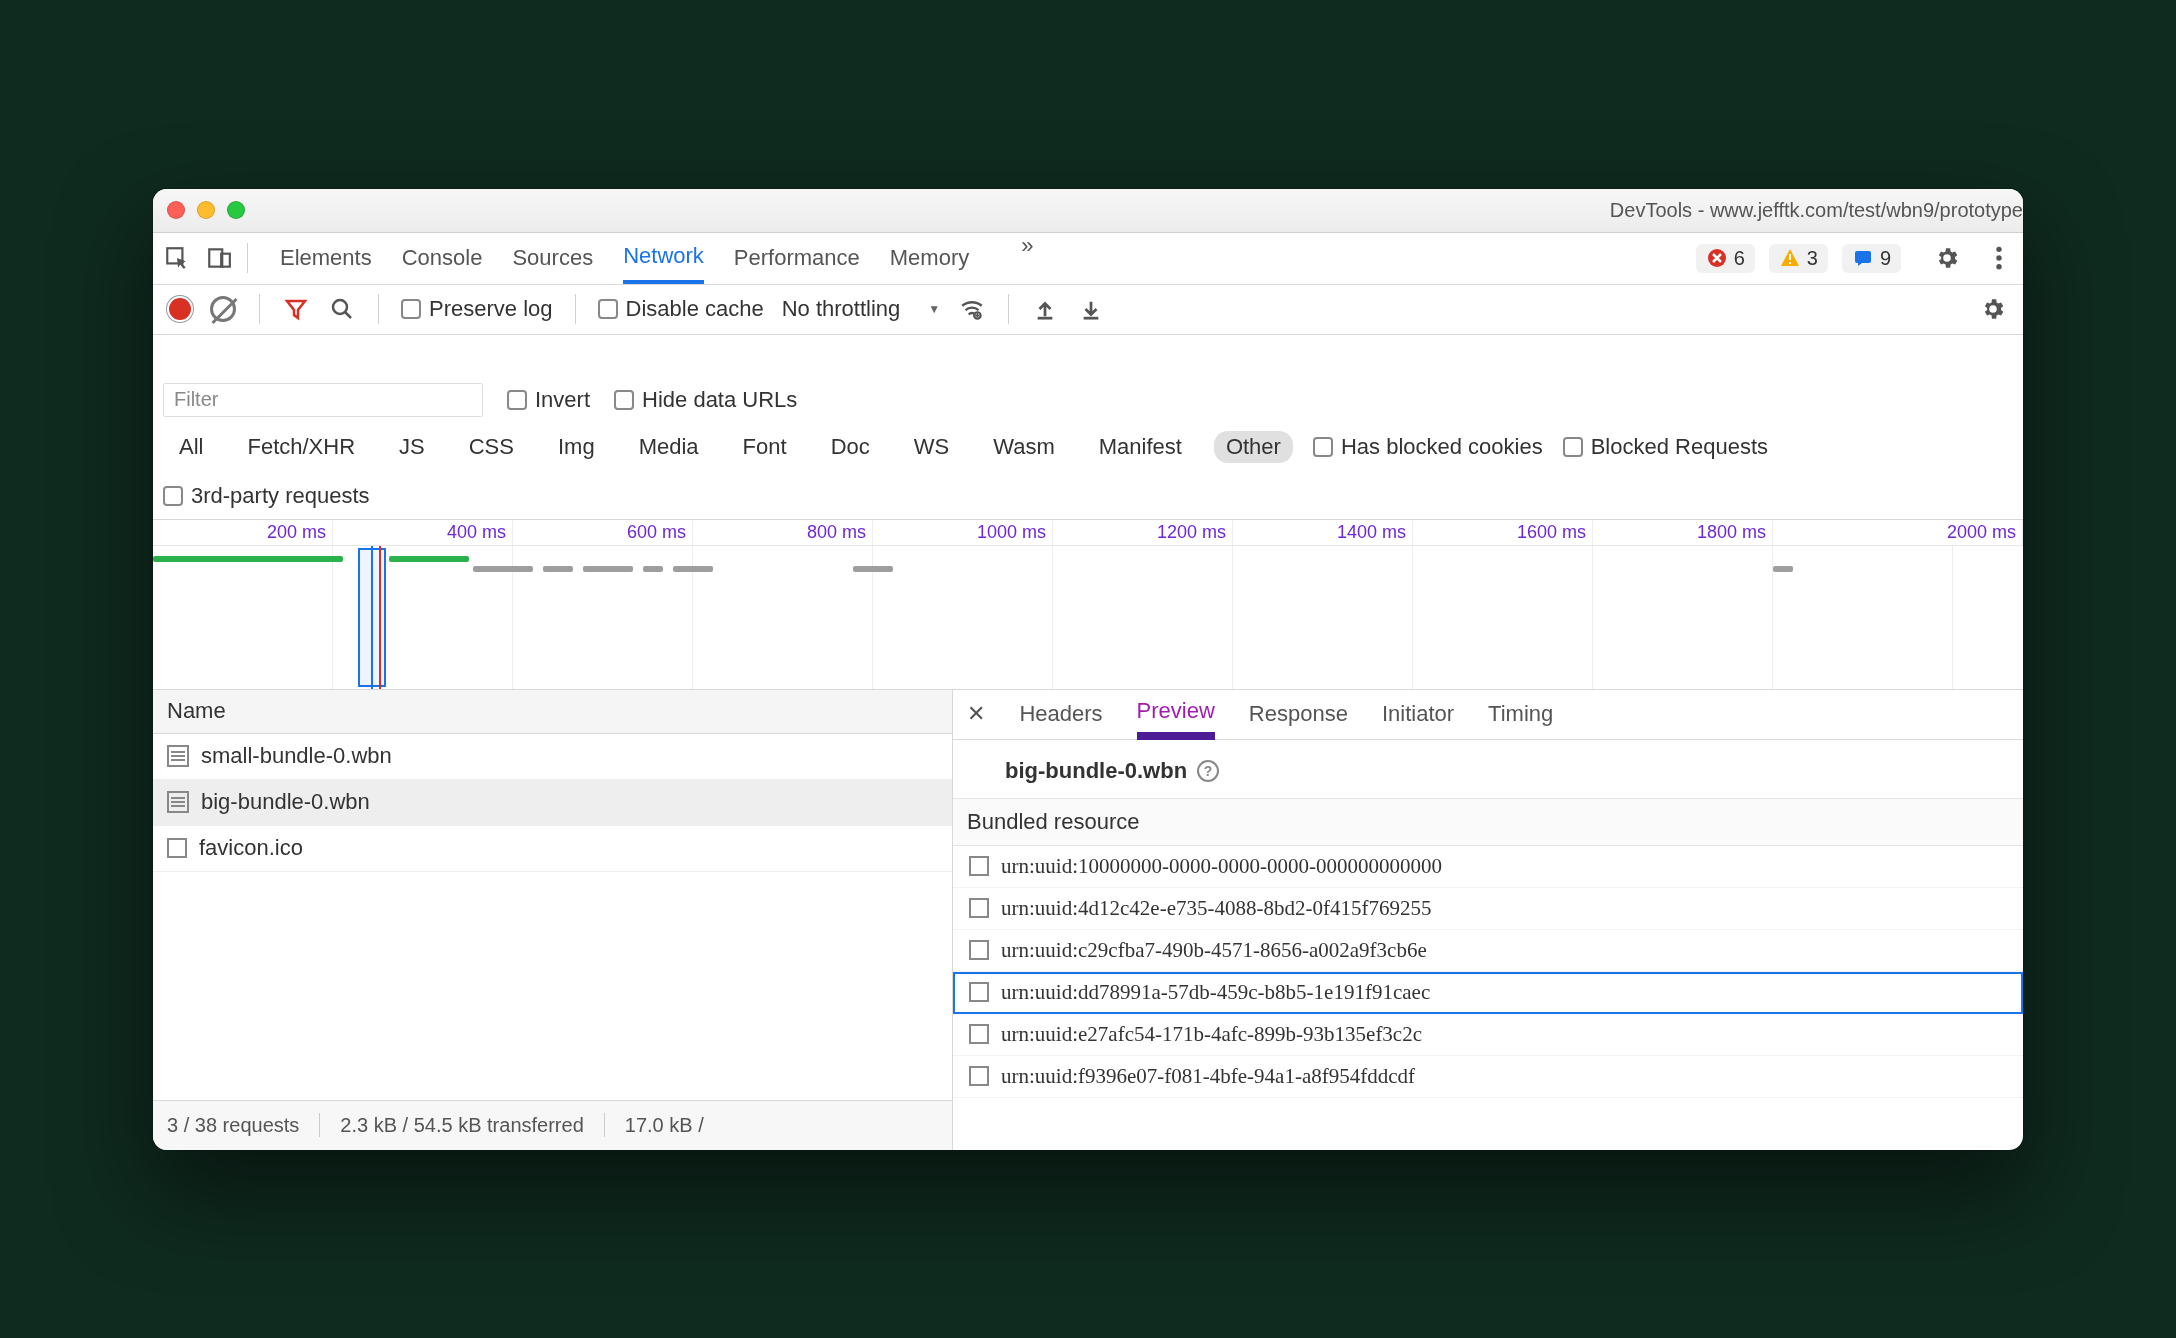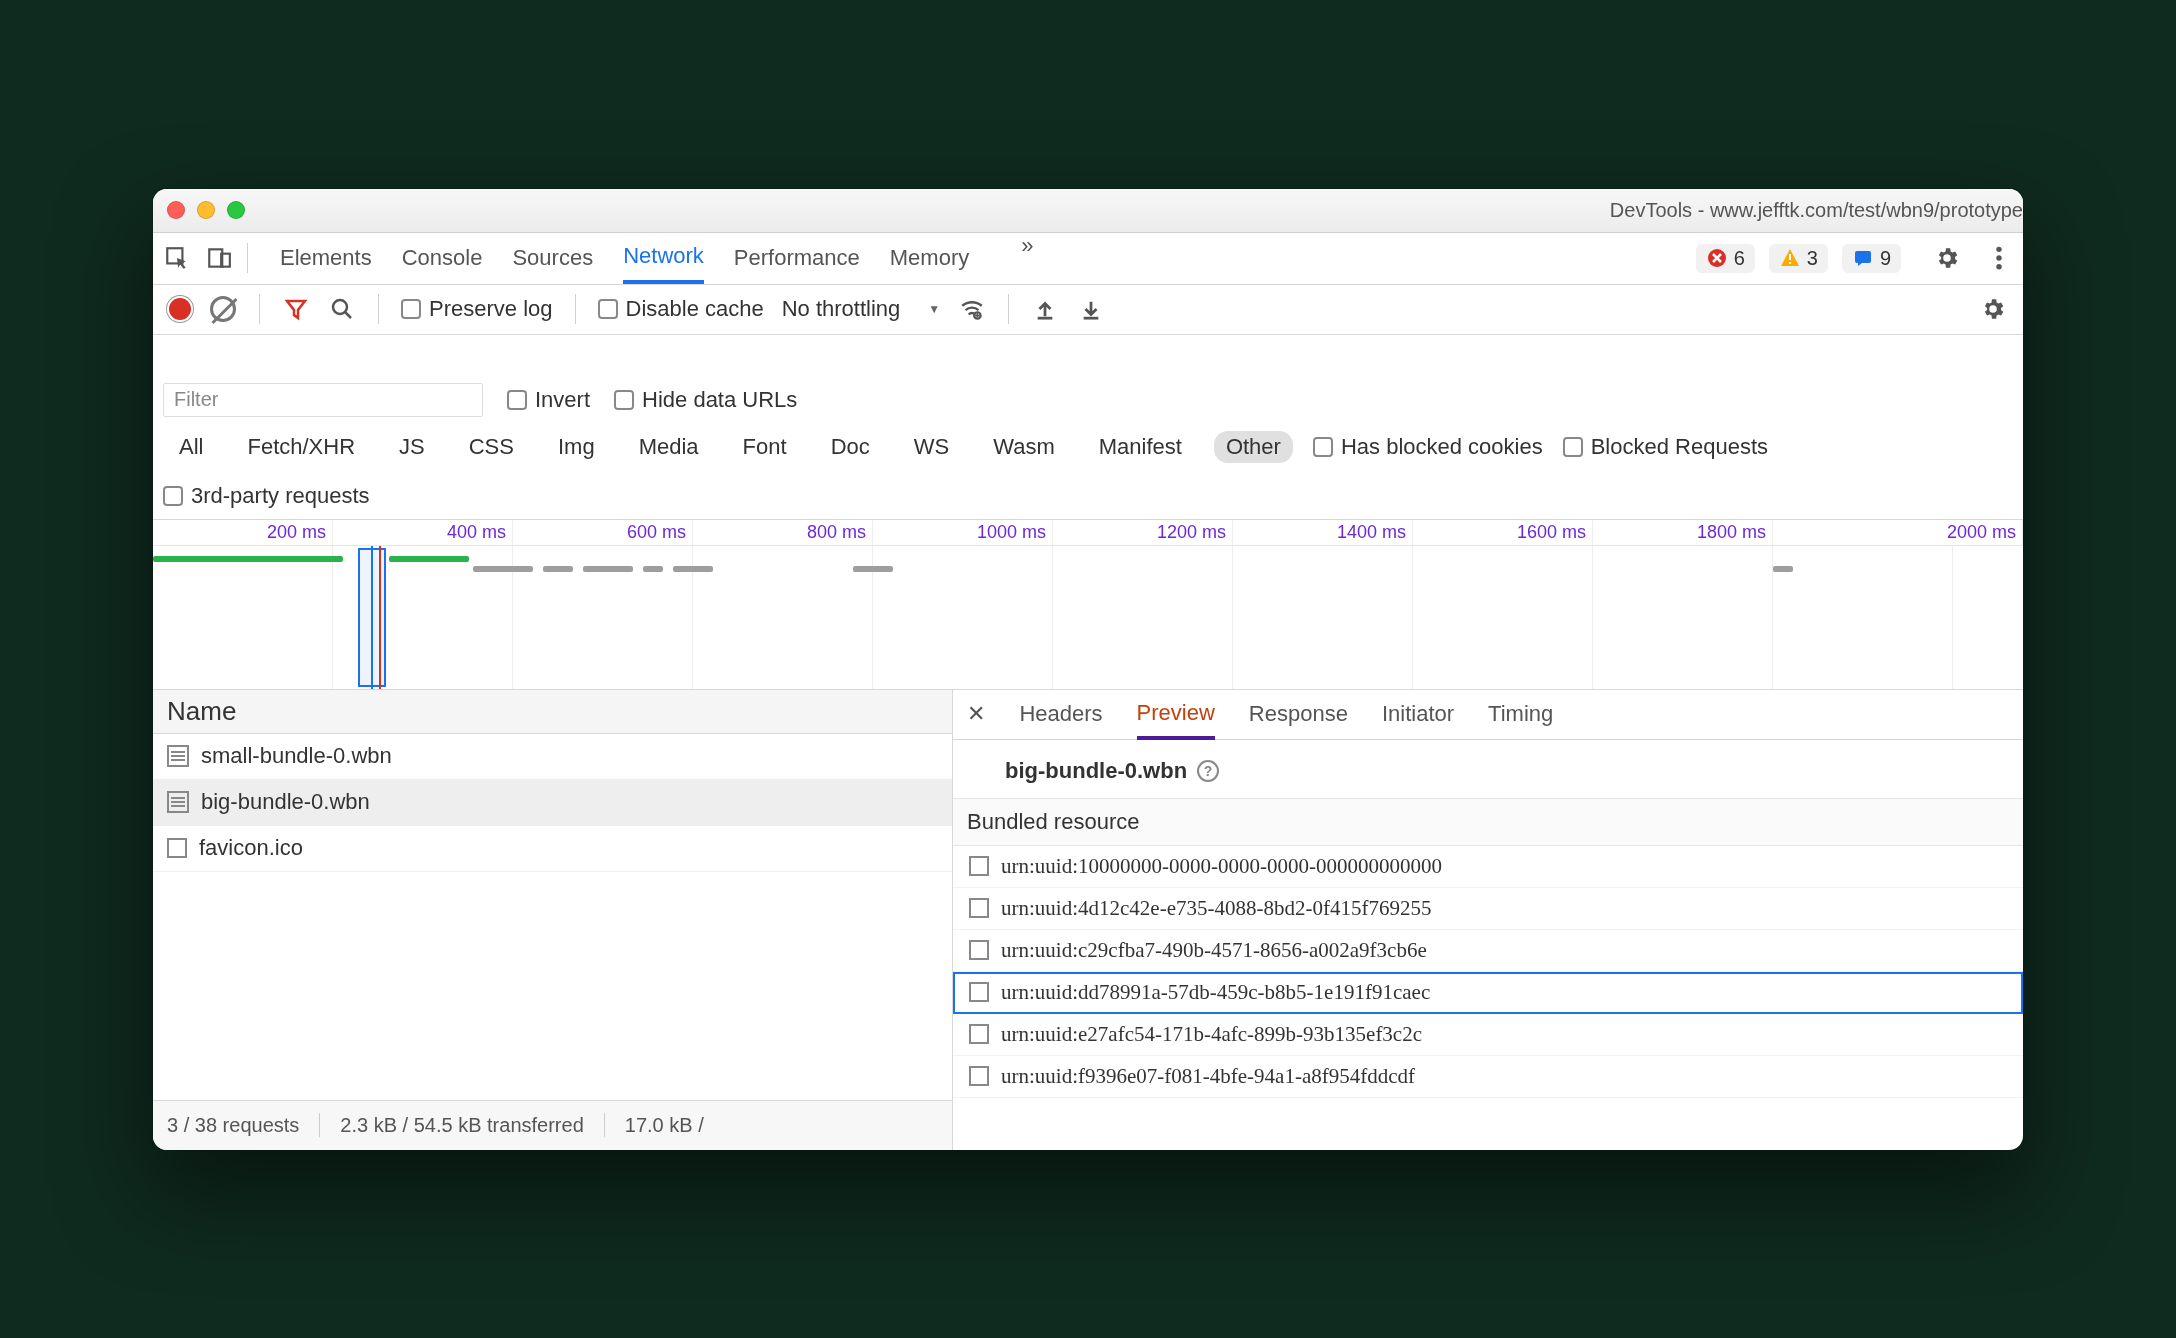--- a/index.html
+++ b/index.html
@@ -90,35 +90,35 @@
   .bar{ position:absolute; height:6px; border-radius:2px;}
   .bar.green{ background:#2bb24c;}
   .bar.gray{ background:#9e9e9e;}
   .sel-box{ position:absolute; top:2px; height: calc(100% - 4px); background: rgba(26,115,232,.08); border:2px solid #1a73e8;}
   .vline{ position:absolute; top:0; bottom:0; width:2px;}
   .vline.blue{ background:#1a73e8;}
   .vline.red{ background:#d93025;}
   
   .split { display:flex; height: 460px;}
   .split .left { width: 800px; border-right:1px solid #d8d8d8; display:flex; flex-direction:column;}
-  .col-head { height:44px; border-bottom:1px solid #d8d8d8; display:flex; align-items:center; padding:0 14px; font-size:26px; color:#333; background:#f5f5f5;}
+  .col-head { height:44px; border-bottom:1px solid #d8d8d8; display:flex; align-items:center; padding:0 14px; font-size:22px; color:#333; background:#f5f5f5;}
   .rows { flex:1; overflow:auto;}
   .row { height:46px; display:flex; align-items:center; gap:12px; padding:0 14px; font-size:22px; border-bottom:1px solid #eee; cursor:pointer;}
   .row.selected{ background:#eeeeee;}
   .file-ico { width:22px; height:22px; border:2px solid #888; display:flex; flex-direction:column; justify-content:space-evenly; padding:2px;}
   .file-ico span{ display:block; height:2px; background:#888;}
   .blank-ico { width:20px; height:20px; border:2px solid #888;}
   .status-bar{ height:50px; border-top:1px solid #d8d8d8; display:flex; align-items:center; gap:20px; padding:0 14px; font-size:20px; color:#555; background:#f7f7f7;}
   .status-bar .sep{ width:1px; height:24px; background:#ccc;}
   
   .right { flex:1; display:flex; flex-direction:column;}
   .detail-tabs{ height:50px; border-bottom:1px solid #d8d8d8; display:flex; align-items:stretch; gap:34px; padding:0 14px; font-size:22px; }
   .detail-tabs .close{ display:flex; align-items:center; color:#555; cursor:pointer;}
   .detail-tabs .dtab{ display:flex; align-items:center; color:#555; cursor:pointer;}
-  .detail-tabs .dtab.active{ color:#c2410c; border-bottom:4px solid #4c1d95; margin-bottom:-1px;}
+  .detail-tabs .dtab.active{ color:#a21caf; border-bottom:8px solid #4c1d95; margin-bottom:-1px;}
   .preview { flex:1; overflow:auto;}
   .prev-title{ padding: 18px 22px 14px 52px; font-size:22px; font-weight:600; display:flex; align-items:center; gap:10px;}
   .qmark{ width:22px; height:22px; border:2px solid #888; border-radius:50%; display:inline-flex; align-items:center; justify-content:center; font-size:14px; color:#888;}
   .section-h{ padding: 10px 14px; font-size:22px; border-top:1px solid #e5e5e5; border-bottom:1px solid #e5e5e5; background:#fafafa;}
   .res-list .res{ display:flex; align-items:center; gap:12px; padding:8px 16px; font-size:21px; border-bottom:1px solid #f3f3f3; font-family: Liberation Serif, serif;}
   .res.selected{ outline:2px solid #1a73e8; outline-offset:-2px; background:#fff;}
 </style>
 </head>
 <body>
 

